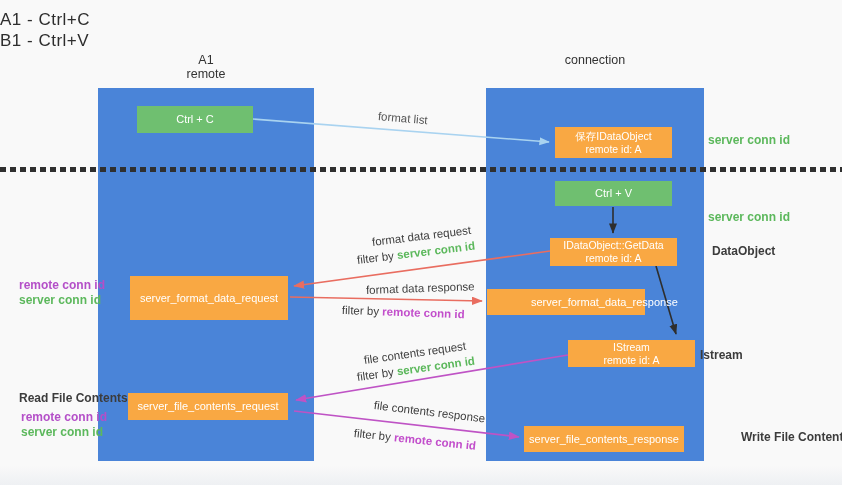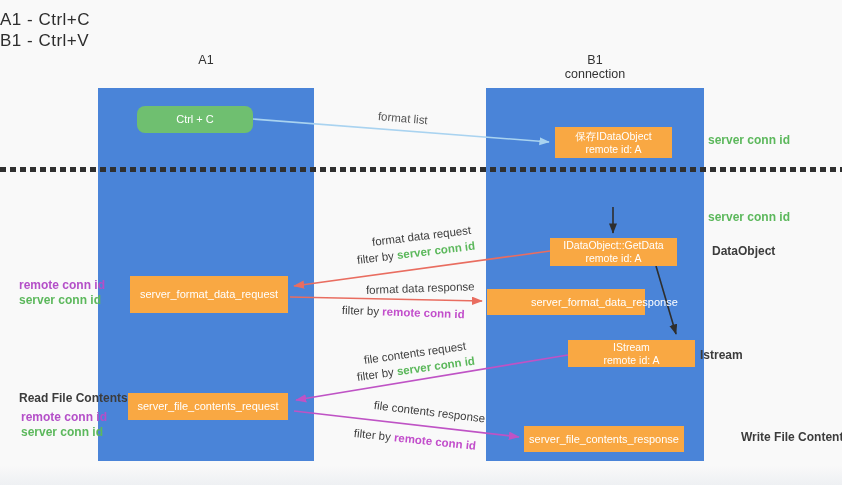--- a/index.html
+++ b/index.html
@@ -25,21 +25,21 @@
   .column.b1 { left:486px; width:218px; }
 
   .dotted { position:absolute; left:0; top:167px; width:842px; height:5px; z-index:2;
             background:repeating-linear-gradient(to right, #2f2f2f 0 6px, transparent 6px 10px); }
 
   svg.arrows { position:absolute; left:0; top:0; width:842px; height:485px; z-index:2; }
 
   .node { position:absolute; z-index:3; color:#fff; text-align:center;
           display:flex; flex-direction:column; justify-content:center;
           font-size:11px; line-height:13px; }
-  .node.green  { background:#6fbf70;border-radius:8px; }
+  .node.green  { background:#6fbf70; }
   .node.orange { background:#f9a843; }
   .node .sub { font-size:10.5px; }
 
   .side-label { position:absolute; z-index:3; font-size:12px; white-space:nowrap;font-weight:bold; }
   .side-label.dark   { color:#3c3c3c; }
   .side-label.green  { color:#5cb85c; font-weight:bold; }
   .side-label.purple { color:#b44fc8; font-weight:bold; }
 
   .edge-label { position:absolute; z-index:3; font-size:11.5px; color:#3f3f3f;
                 white-space:nowrap; transform-origin:left center; }
@@ -51,23 +51,23 @@
 
 <div class="canvas">
 
   <div class="title">
     <div>A1 - Ctrl+C</div>
     <div>B1 - Ctrl+V</div>
   </div>
 
   <div class="col-header a1">
     <div>A1</div>
+    <div>remote</div>
   </div>
   <div class="col-header b1">
-    <div>B1</div>
     <div>connection</div>
   </div>
 
   <div class="column a1"></div>
   <div class="column b1"></div>
 
   <div class="dotted"></div>
 
   <svg class="arrows" viewBox="0 0 842 485">
     <defs>
@@ -95,27 +95,30 @@
 
   <div class="node green" style="left:137px; top:106px; width:116px; height:27px;">
     <div>Ctrl + C</div>
   </div>
 
   <div class="node orange" style="left:555px; top:127px; width:117px; height:31px;">
     <div class="sub">保存IDataObject</div>
     <div class="sub">remote id: A</div>
   </div>
 
+  <div class="node green" style="left:555px; top:181px; width:117px; height:25px;">
+    <div>Ctrl + V</div>
+  </div>
 
   <div class="node orange" style="left:550px; top:238px; width:127px; height:28px;">
     <div class="sub">IDataObject::GetData</div>
     <div class="sub">remote id: A</div>
   </div>
 
-  <div class="node orange" style="left:130px; top:276px; width:158px; height:37px;">
+  <div class="node orange" style="left:130px; top:276px; width:158px; height:44px;">
     <div>server_format_data_request</div>
   </div>
 
   <div class="node orange" style="left:487px; top:289px; width:158px; height:26px;padding-left:44px;">
     <div>server_format_data_response</div>
   </div>
 
   <div class="node orange" style="left:568px; top:340px; width:127px; height:27px;">
     <div class="sub">IStream</div>
     <div class="sub">remote id: A</div>

